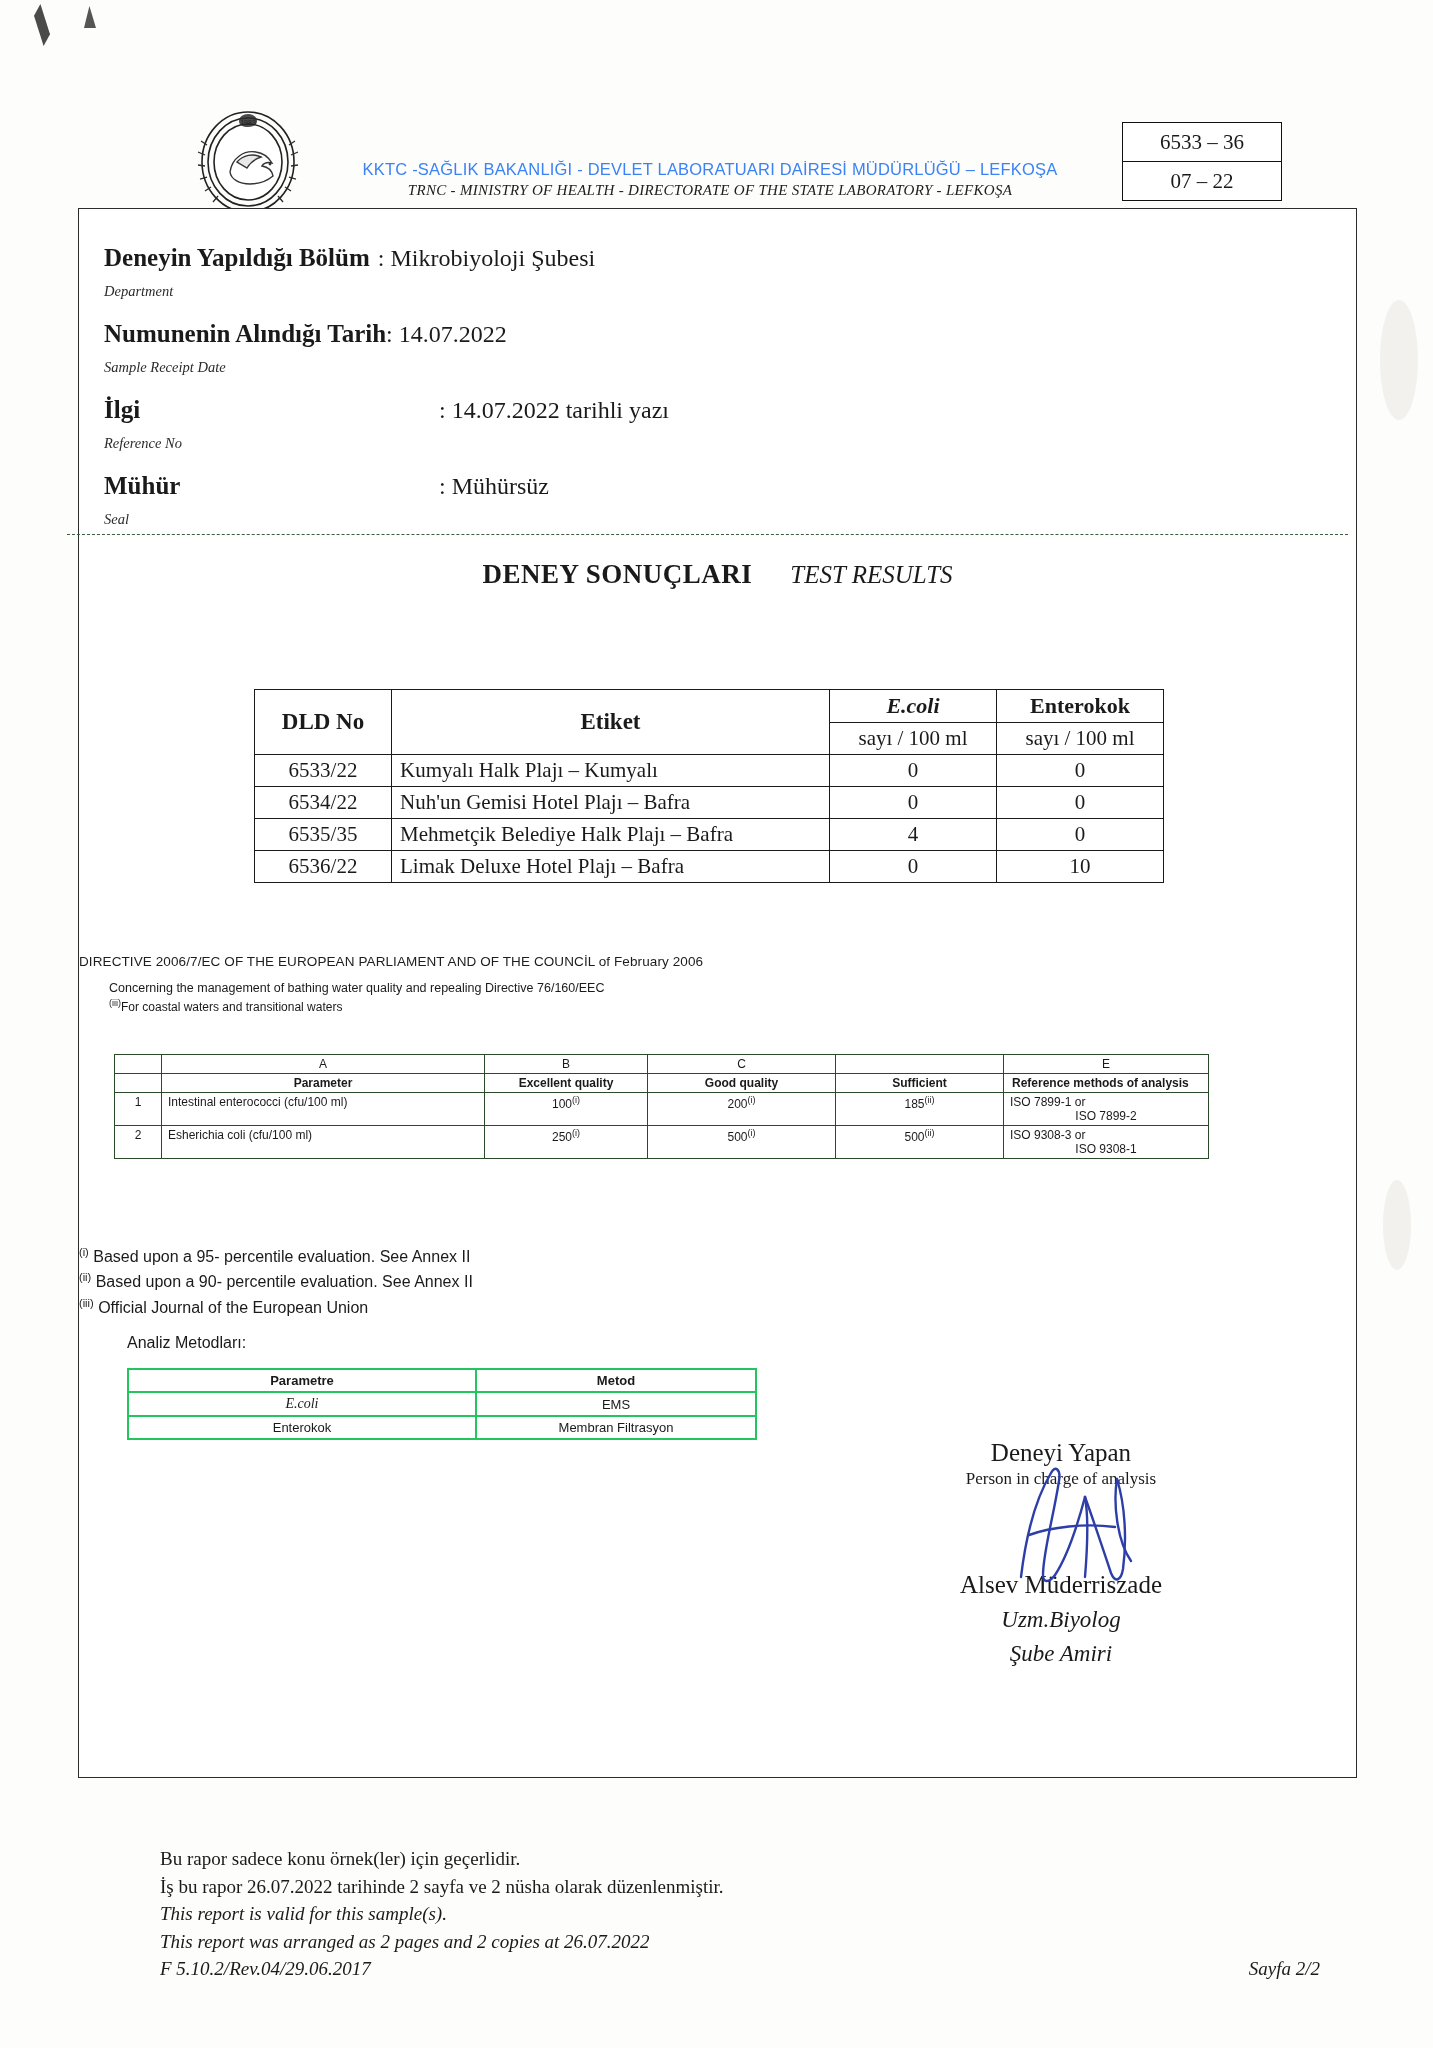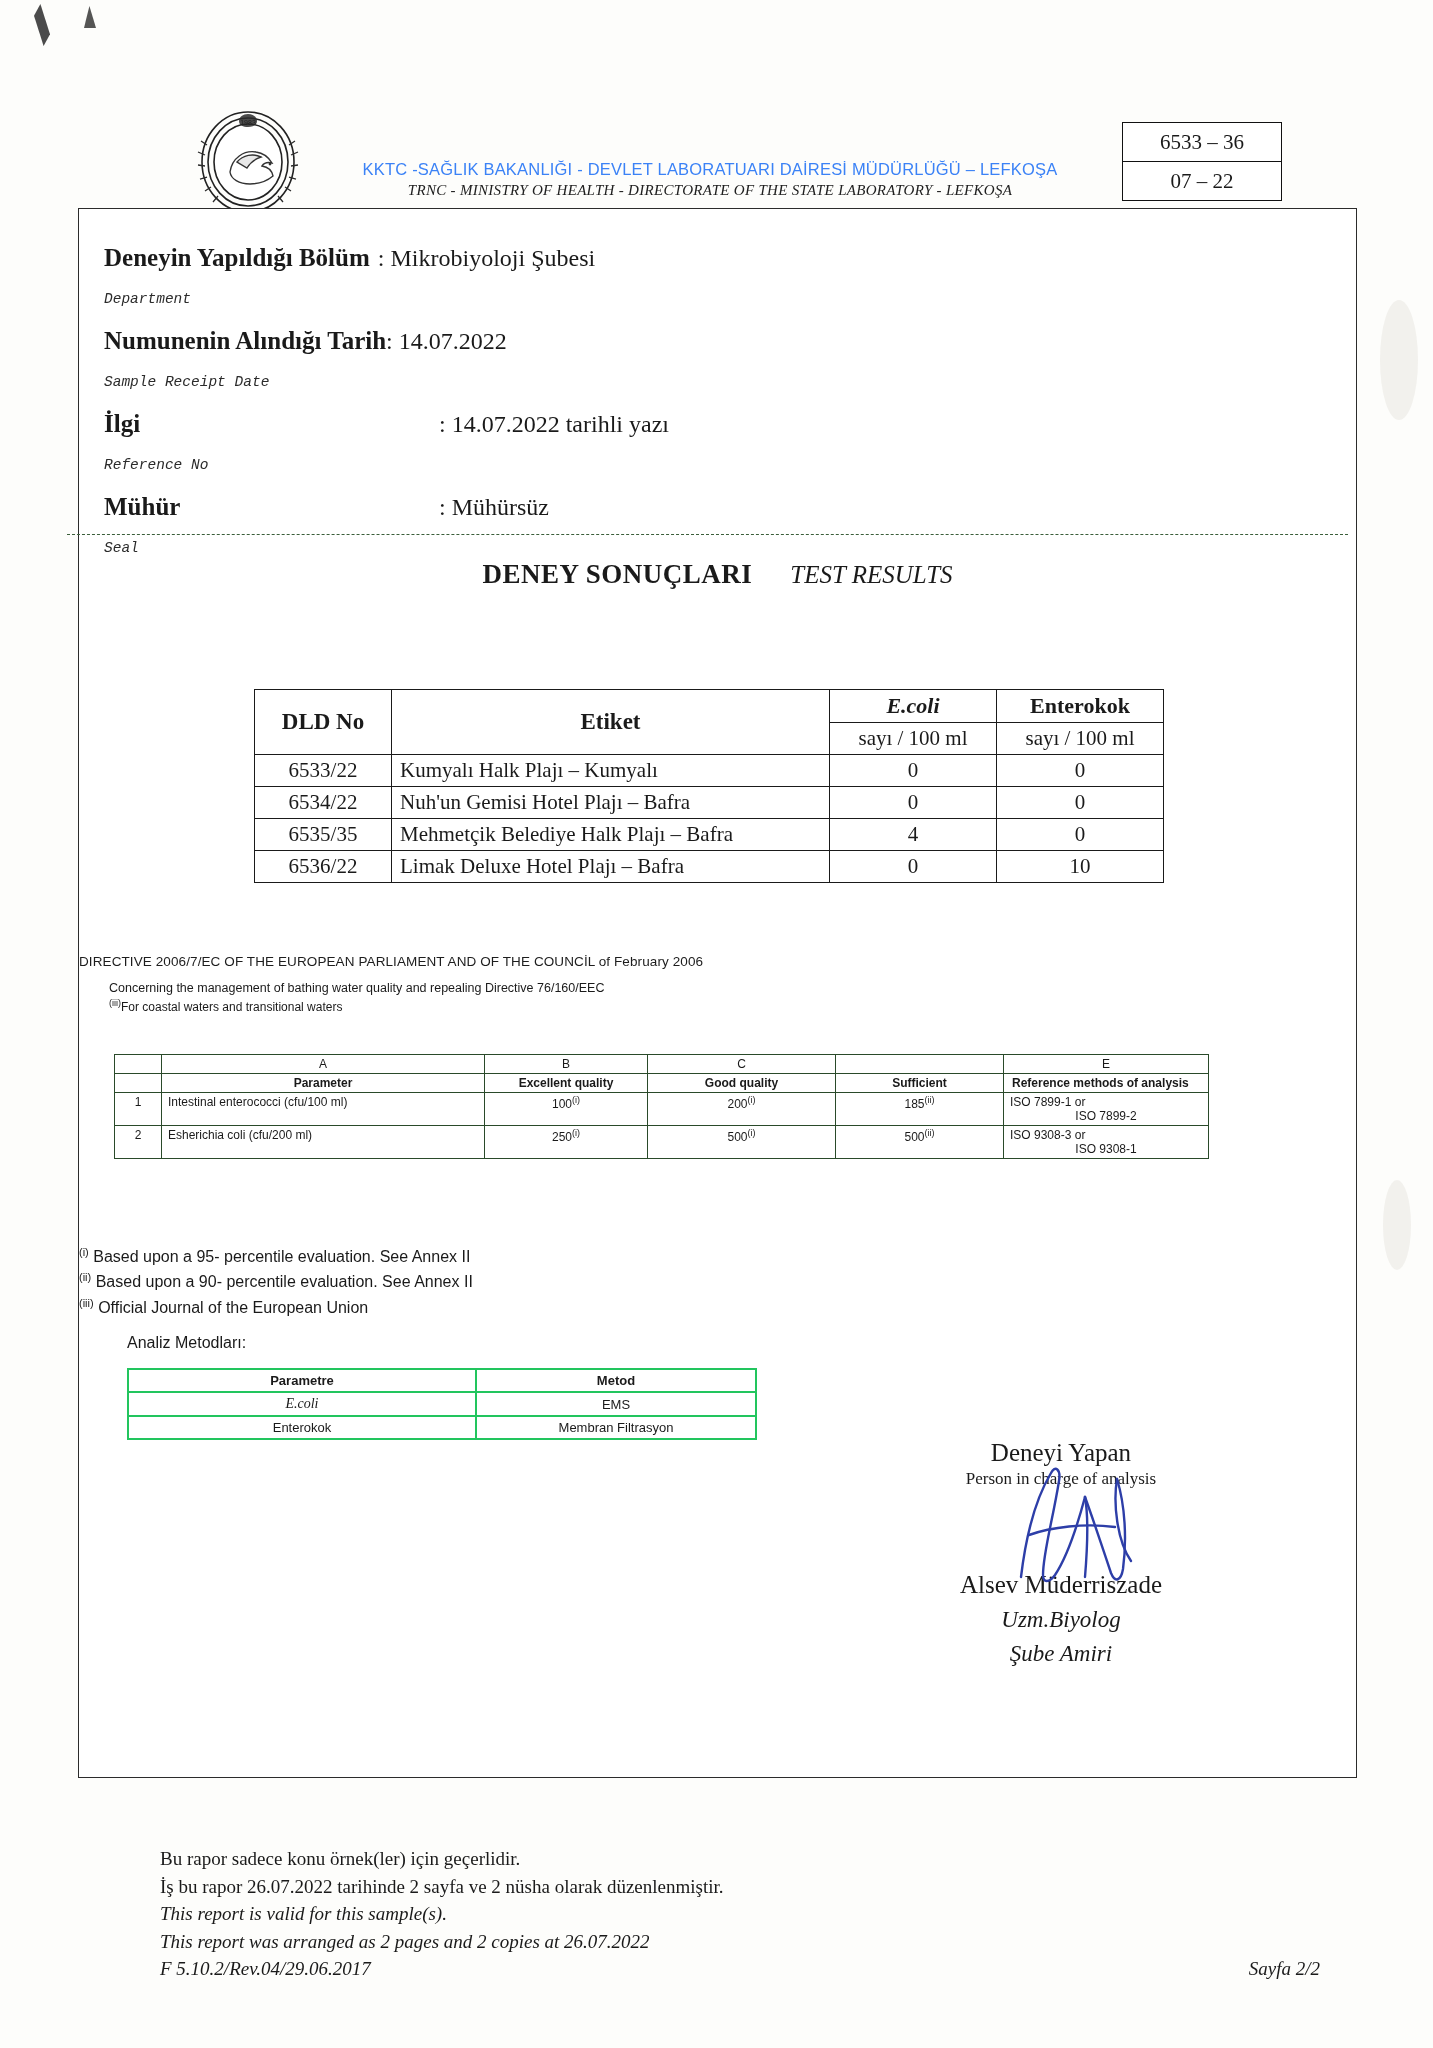--- a/index.html
+++ b/index.html
@@ -121,25 +121,25 @@
   .f-label {
     font-family: "Liberation Serif", serif;
     font-weight: bold;
     font-size: 25px;
   }
   .f-value {
     font-size: 24px;
     margin-left: 8px;
   }
   .f-sub {
-    font-family: Liberation Mono, monospace;
+    font-family: Liberation Serif, serif;
     font-style: italic;
     font-size: 14.5px;
     color: #2b2b2b;
-    margin-top: 19px;
+    margin-top: 11px;
   }
   .f-row.aligned .f-label { width: 335px; }
 
   .dashed-sep {
     position: absolute;
     left: -12px;
     right: 8px;
     top: 325px;
     border-top: 1.5px dashed #3b5f3b;
   }
@@ -508,21 +508,21 @@
             <td style="text-align:center"><span>100</span><span class="sup">(i)</span></td>
             <td style="text-align:center"><span>200</span><span class="sup">(i)</span></td>
             <td style="text-align:center"><span>185</span><span class="sup">(ii)</span></td>
             <td>
               <div>ISO 7899-1 or</div>
               <div style="text-align:center">ISO 7899-2</div>
             </td>
           </tr>
           <tr>
             <td class="c-idx">2</td>
-            <td>Esherichia coli (cfu/200 ml)</td>
+            <td>Esherichia coli (cfu/100 ml)</td>
             <td style="text-align:center"><span>250</span><span class="sup">(i)</span></td>
             <td style="text-align:center"><span>500</span><span class="sup">(i)</span></td>
             <td style="text-align:center"><span>500</span><span class="sup">(ii)</span></td>
             <td>
               <div>ISO 9308-3 or</div>
               <div style="text-align:center">ISO 9308-1</div>
             </td>
           </tr>
         </tbody>
       </table>

